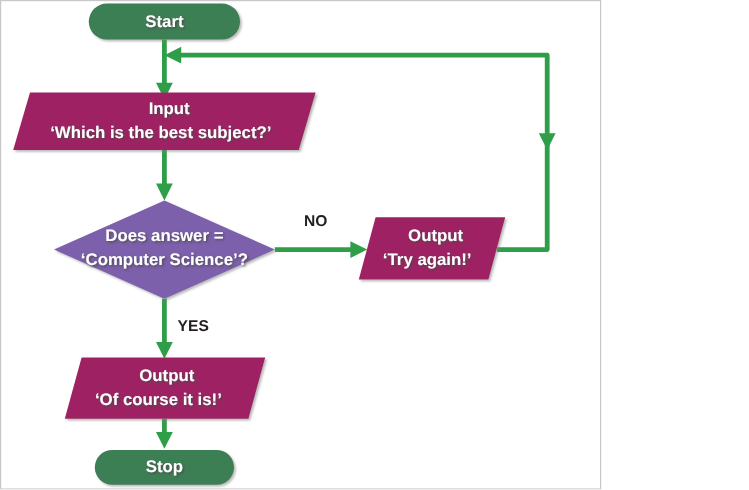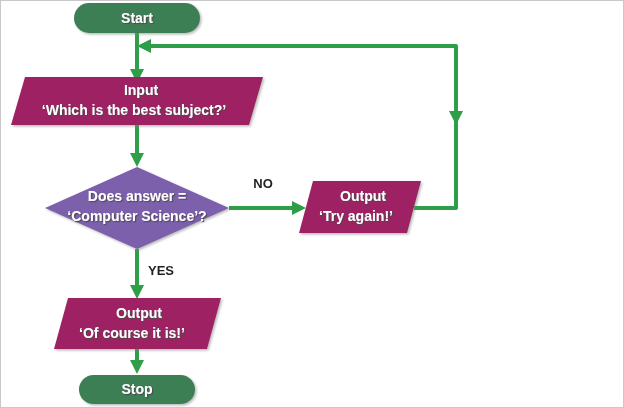--- a/index.html
+++ b/index.html
@@ -6,21 +6,21 @@
   html, body {
     margin: 0;
     padding: 0;
     background: #ffffff;
   }
   body {
     font-family: "Liberation Sans", sans-serif;
   }
   #canvas {
     position: relative;
-    width: 624px;
+    width: 501px;
     height: 408px;
     background: #ffffff;
     border: 1px solid #c8c8c8;
     box-sizing: border-box;
     overflow: hidden;
   }
   #flow-svg {
     position: absolute;
     left: 0;
     top: 0;

